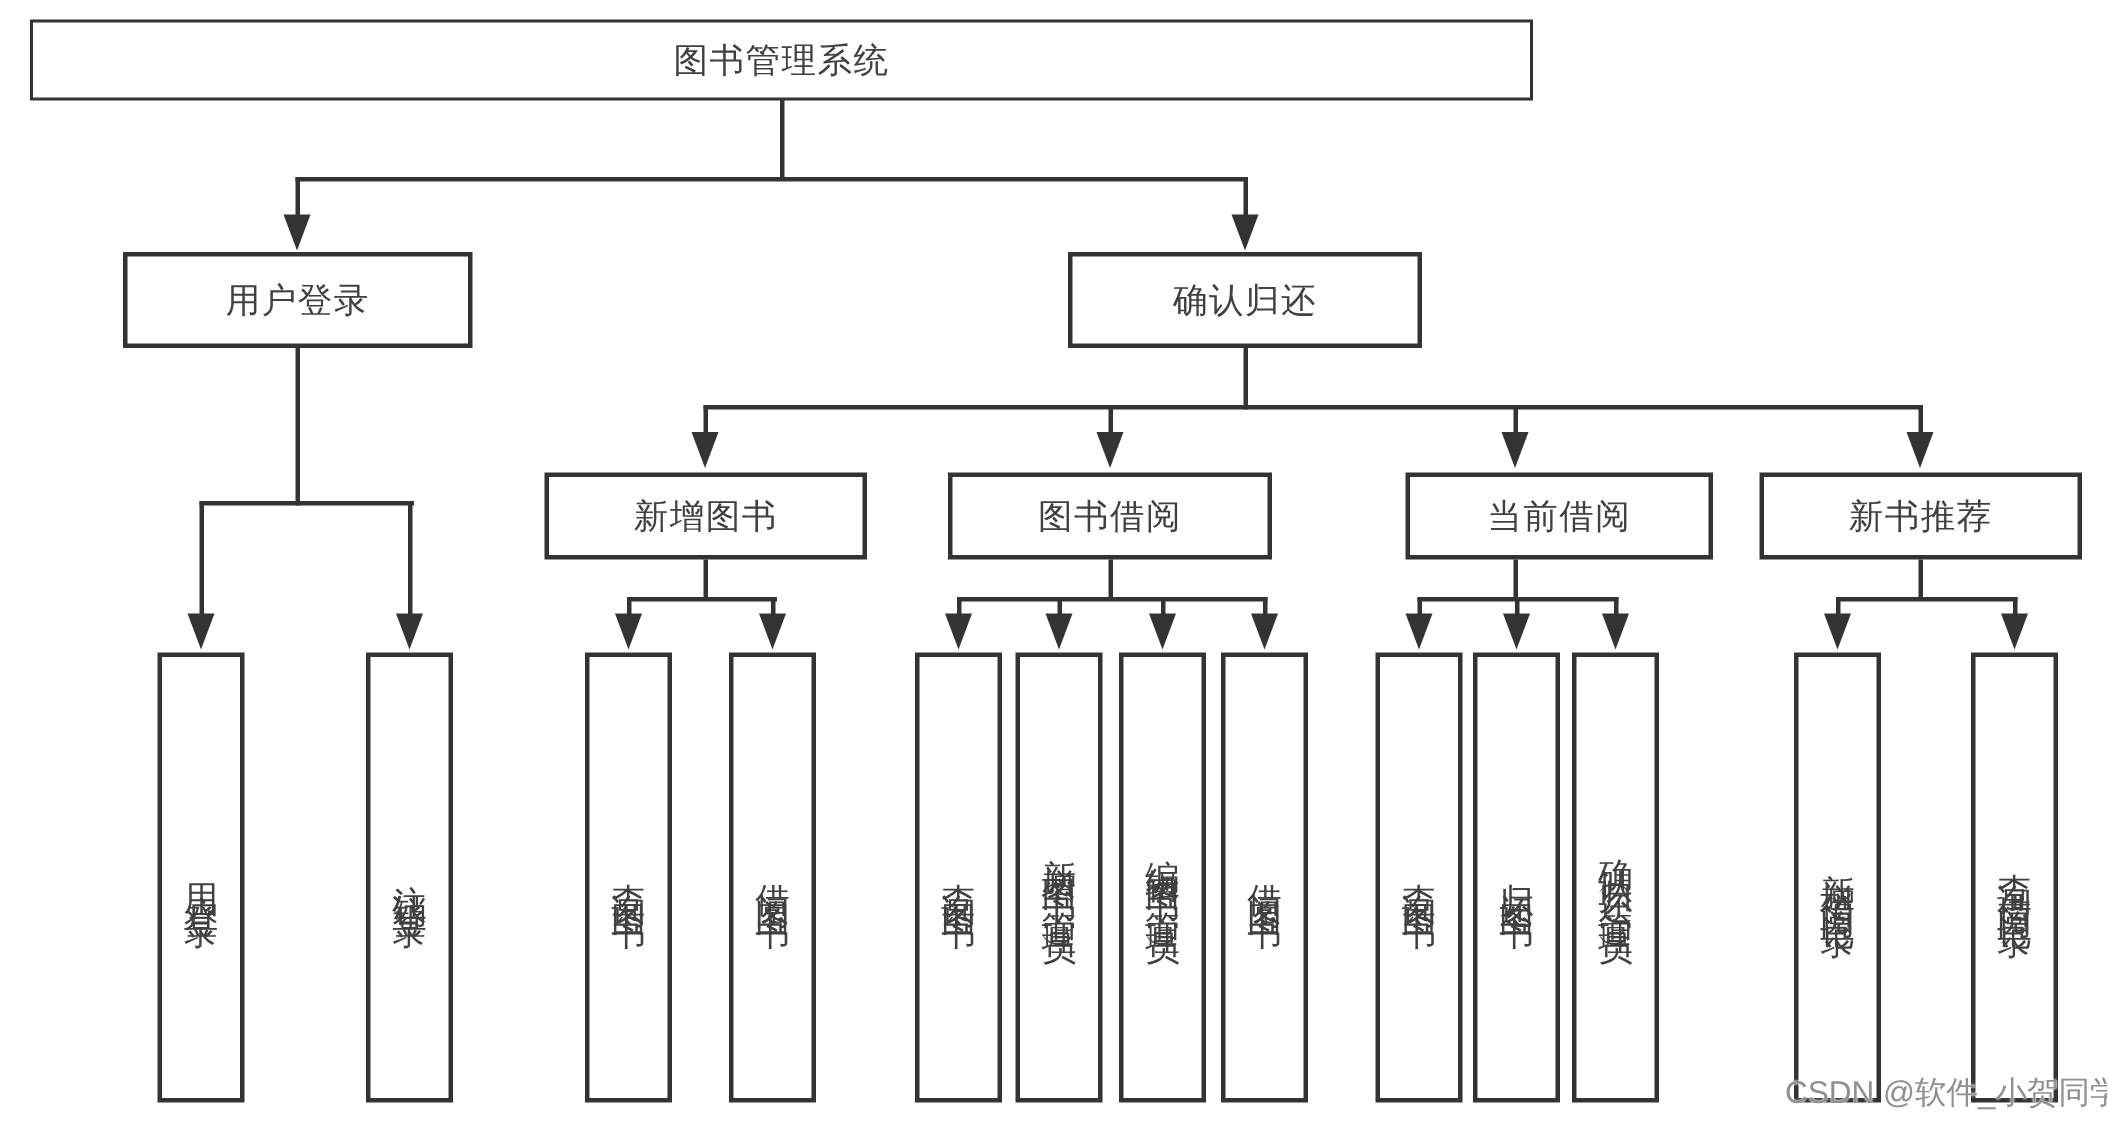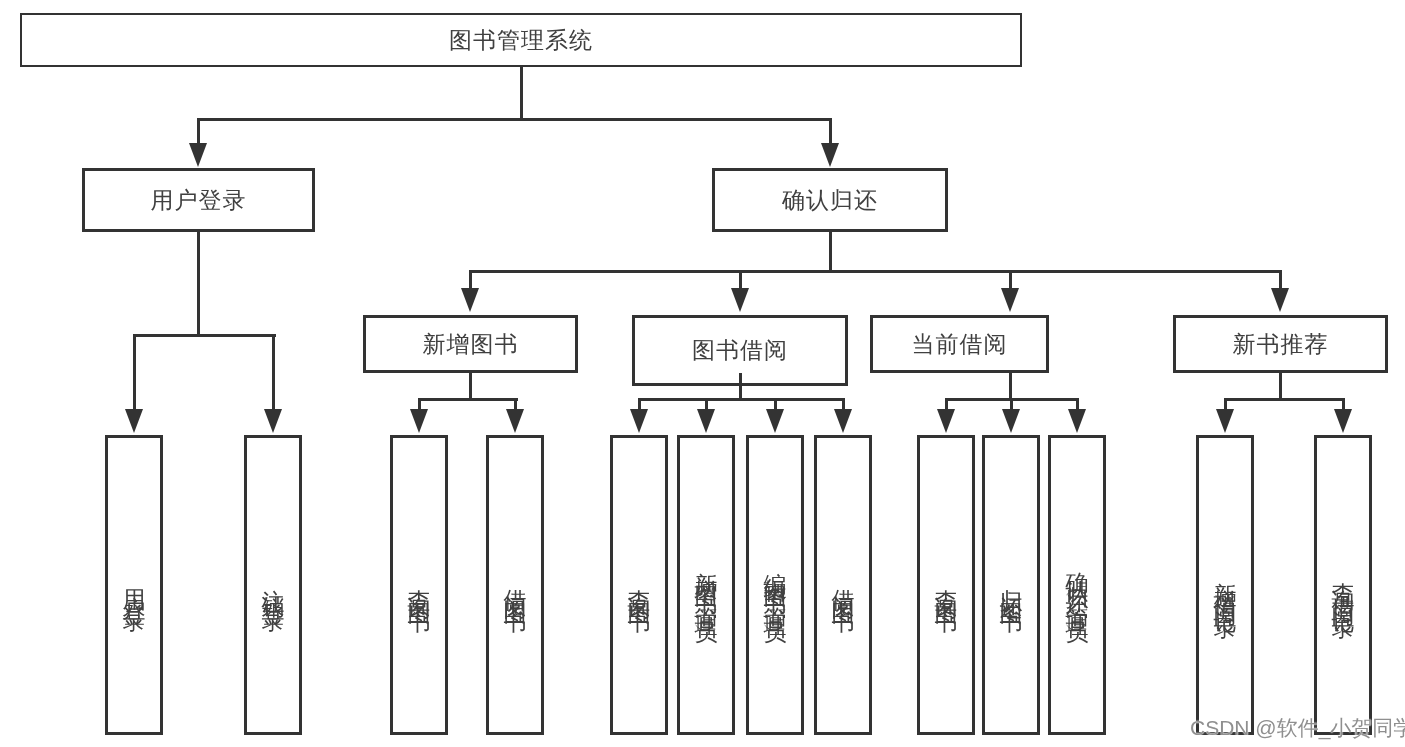--- a/index.html
+++ b/index.html
@@ -94,24 +94,24 @@
   <div class="vl" style="left:739px;top:270px;height:20px;"></div>
   <div class="ah" style="left:731px;top:288px;"></div>
   <div class="vl" style="left:1009px;top:270px;height:20px;"></div>
   <div class="ah" style="left:1001px;top:288px;"></div>
   <div class="vl" style="left:1279px;top:270px;height:20px;"></div>
   <div class="ah" style="left:1271px;top:288px;"></div>
 
   <div class="node" style="left:363px;top:315px;width:215px;height:58px;">
     <span>新增图书</span>
   </div>
-  <div class="node" style="left:632px;top:315px;width:216px;height:71px;">
+  <div class="node" style="left:632px;top:315px;width:216px;height:58px;">
     <span>图书借阅</span>
   </div>
-  <div class="node" style="left:870px;top:315px;width:179px;height:58px;font-family:Liberation Mono, monospace;">
+  <div class="node" style="left:937px;top:315px;width:205px;height:58px;font-family:Liberation Mono, monospace;">
     <span>当前借阅</span>
   </div>
   <div class="node" style="left:1173px;top:315px;width:215px;height:58px;">
     <span>新书推荐</span>
   </div>
 
   <div class="vl" style="left:469px;top:373px;height:27px;"></div>
   <div class="hl" style="left:418px;top:398px;width:100px;"></div>
   <div class="vl" style="left:418px;top:398px;height:14px;"></div>
   <div class="ah" style="left:410px;top:409px;"></div>

